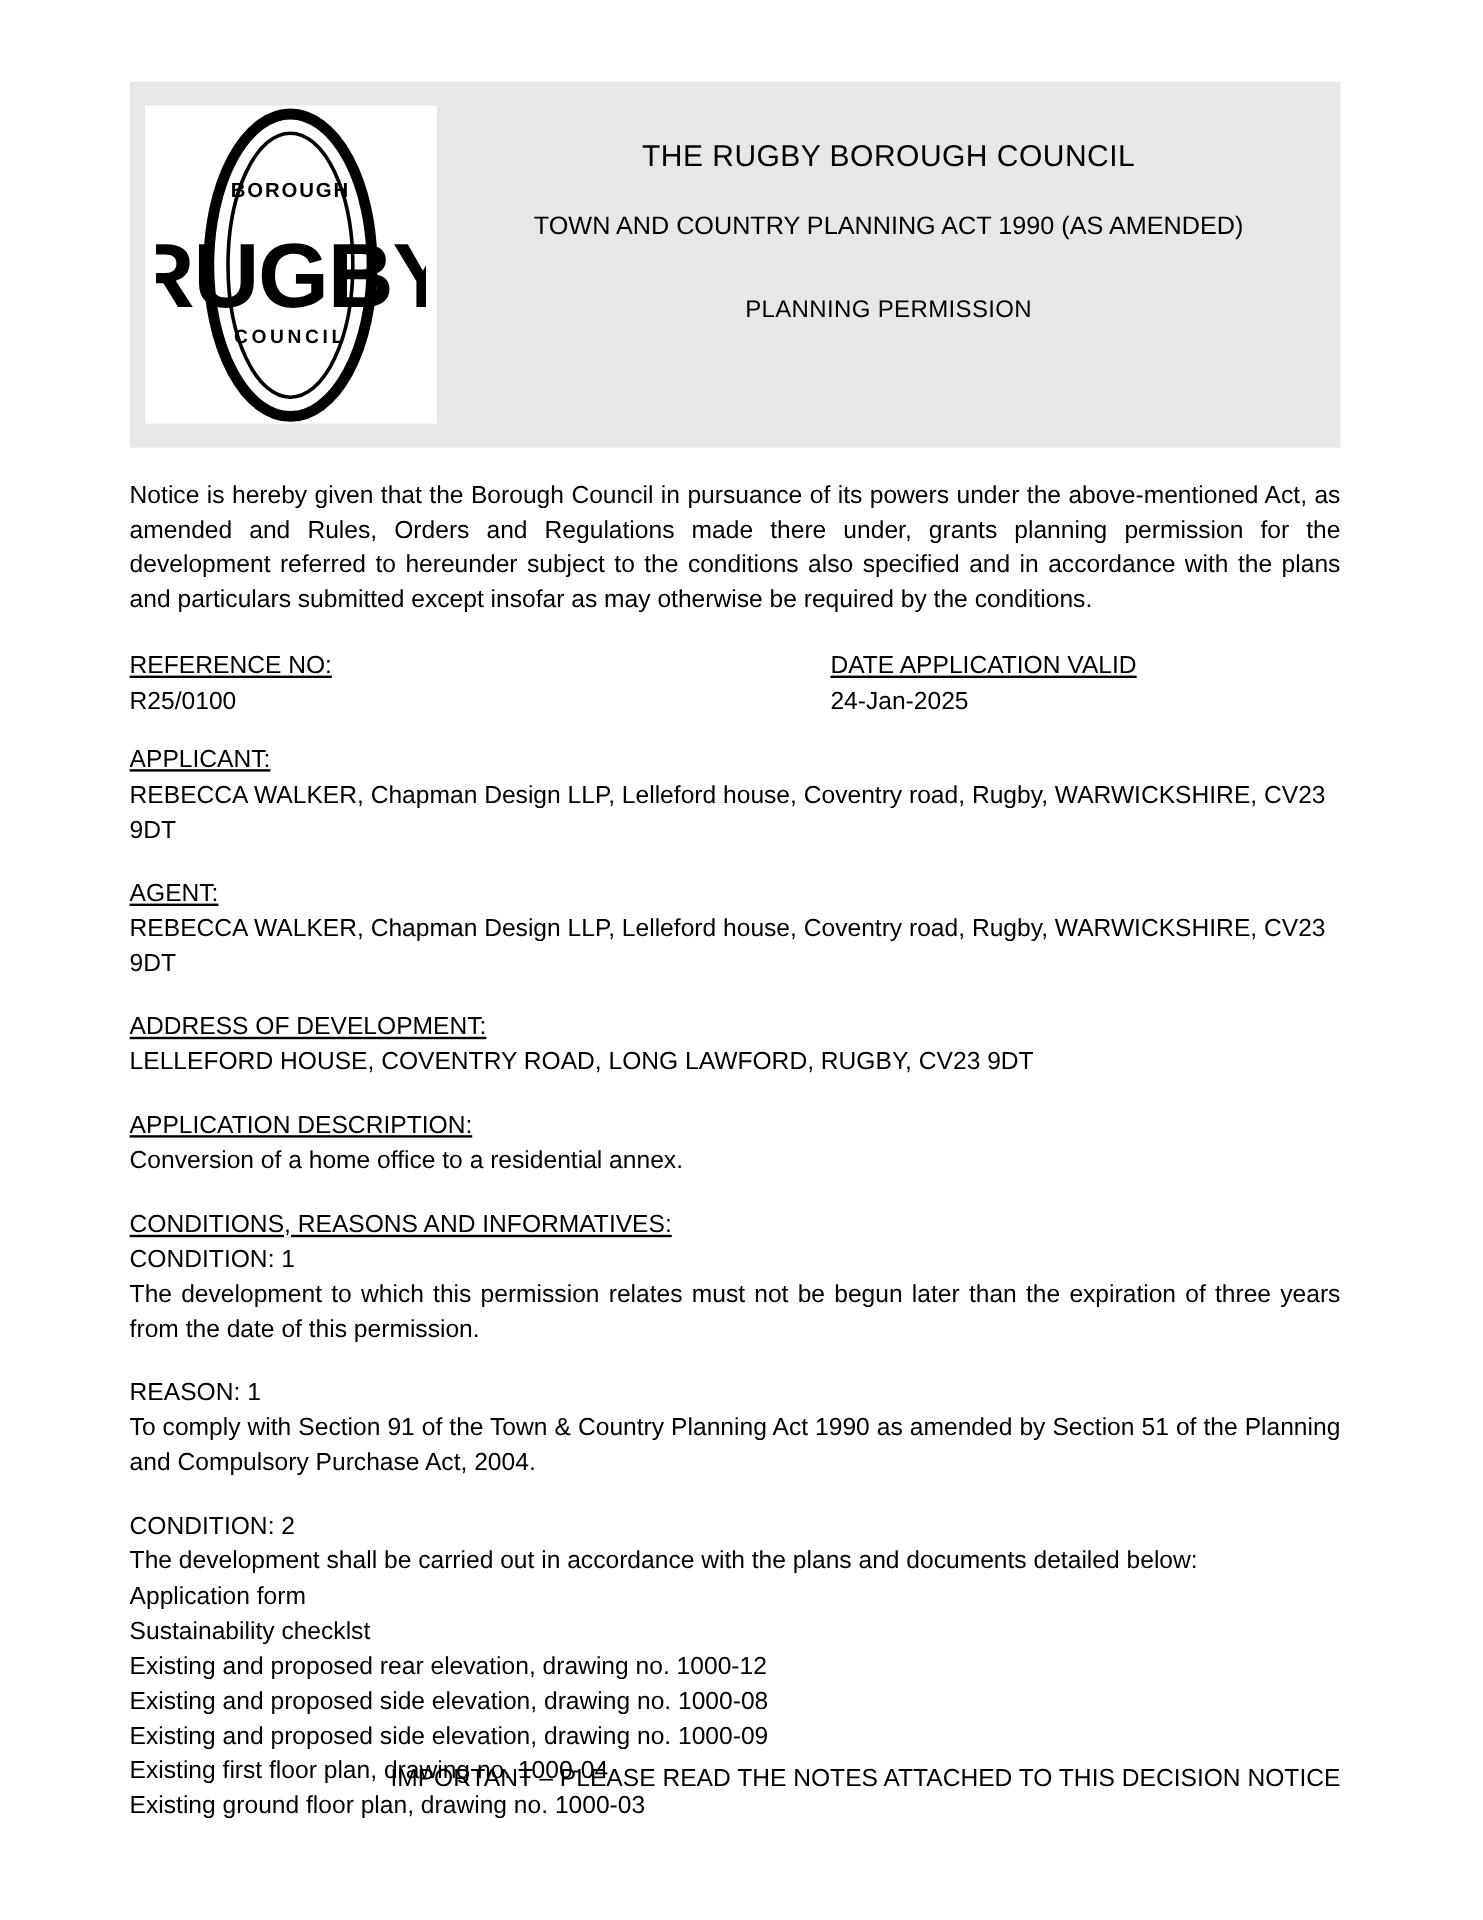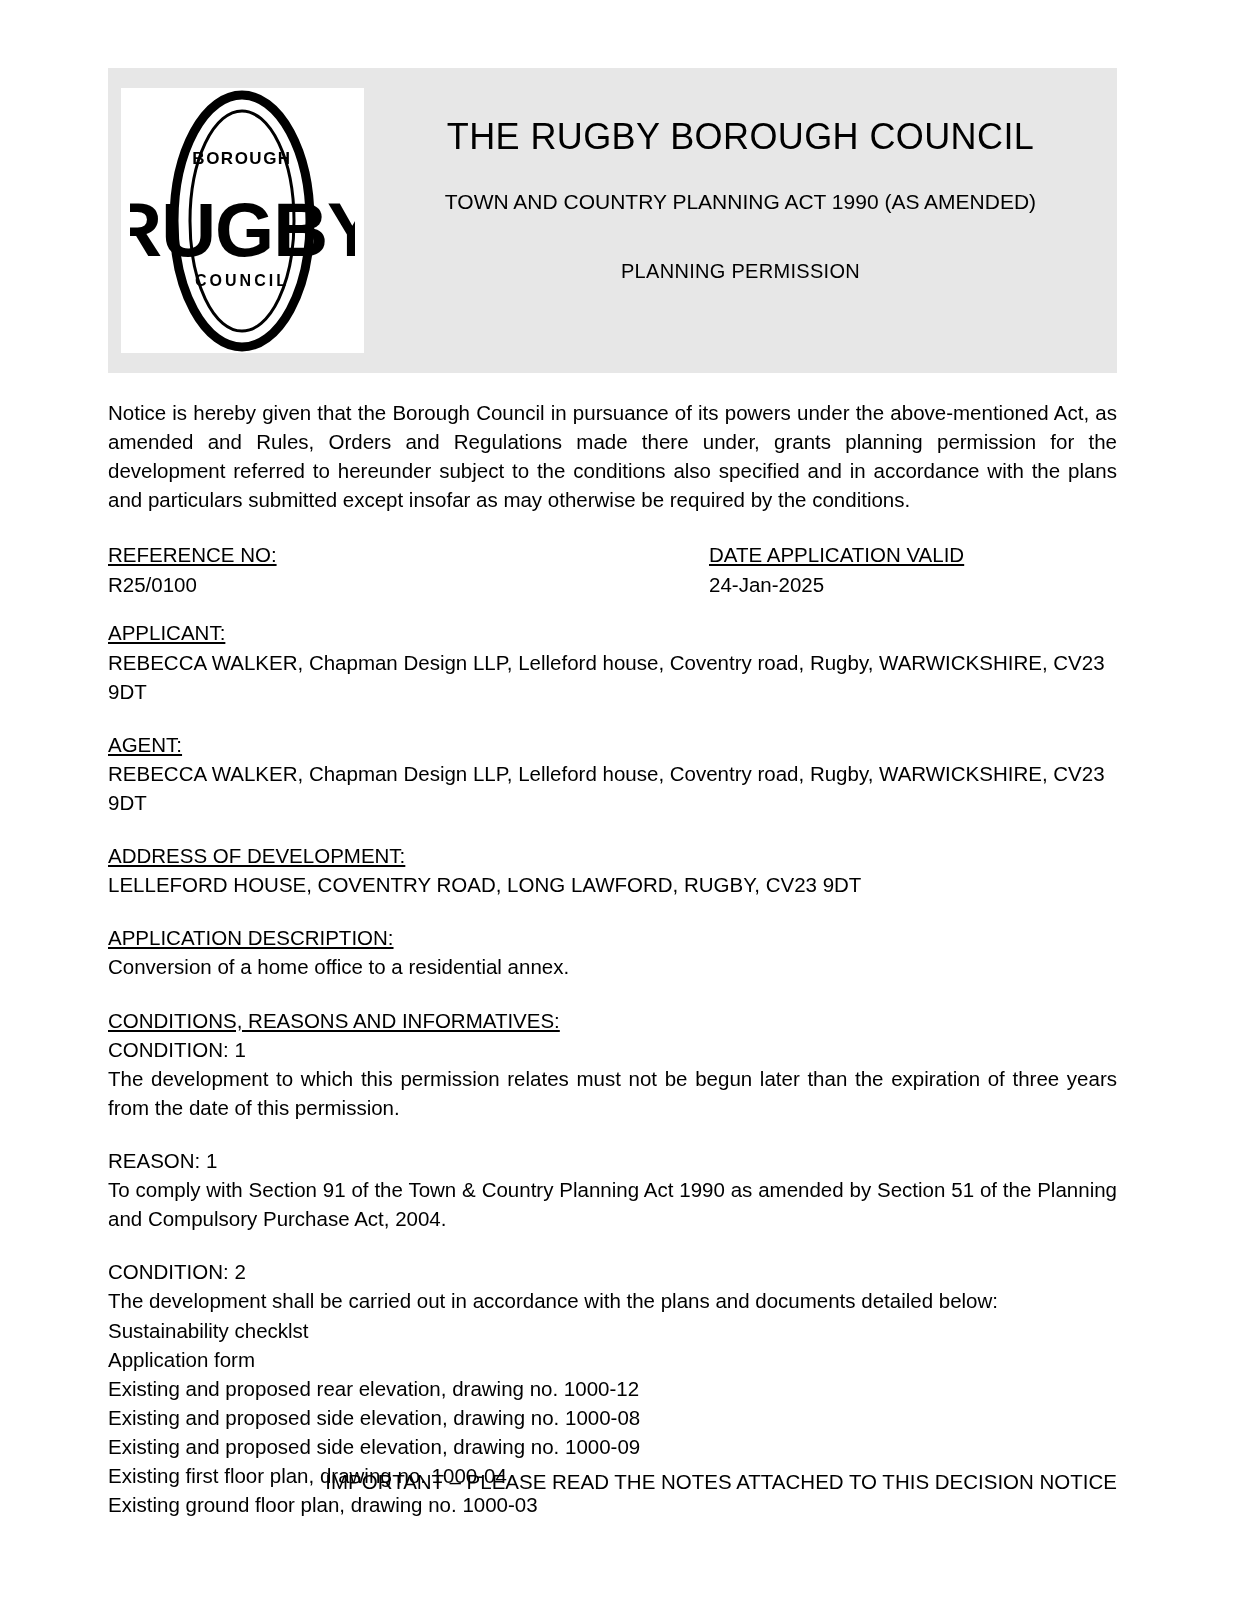--- a/index.html
+++ b/index.html
@@ -47,21 +47,21 @@
   }
   .header-text {
     flex: 1;
     display: flex;
     flex-direction: column;
     align-items: center;
     justify-content: flex-start;
     padding-top: 48px;
   }
   .council-title {
-    font-size: 36px;
+    font-size: 25px;
     letter-spacing: 0.4px;
     text-align: center;
     white-space: nowrap;
   }
   .act-line {
     font-size: 21px;
     margin-top: 32px;
     text-align: left;
     white-space: nowrap;
   }
@@ -88,21 +88,21 @@
   .notice-para {
     margin: 0 0 26px 0;
   }
 
   .two-col {
     position: relative;
     height: 70px;
     margin-bottom: 8px;
   }
   .col-left { position: absolute; left: 0; top: 0; }
-  .col-right { position: absolute; left: 601px; top: 0; }
+  .col-right { position: absolute; left: 584px; top: 0; }
 
   .label {
     text-decoration: underline;
     margin: 0;
   }
   .block {
     margin: 0 0 24px 0;
   }
   .block .value {
     margin: 0;
@@ -188,22 +188,22 @@
 
     <div class="block">
       <div class="value">REASON: 1</div>
       <div class="value justified">To comply with Section 91 of the Town &amp; Country Planning Act 1990 as amended by Section 51 of the Planning and Compulsory Purchase Act, 2004.</div>
     </div>
 
     <div class="block">
       <div class="value">CONDITION: 2</div>
       <div class="value">The development shall be carried out in accordance with the plans and documents detailed below:</div>
       <div>
+        <div class="list-line">Application form</div>
         <div class="list-line">Sustainability checklst</div>
-        <div class="list-line">Application form</div>
         <div class="list-line">Existing and proposed rear elevation, drawing no. 1000-12</div>
         <div class="list-line">Existing and proposed side elevation, drawing no. 1000-08</div>
         <div class="list-line">Existing and proposed side elevation, drawing no. 1000-09</div>
         <div class="list-line">Existing first floor plan, drawing no. 1000-04</div>
         <div class="list-line">Existing ground floor plan, drawing no. 1000-03</div>
       </div>
     </div>
 
   </div>
 

